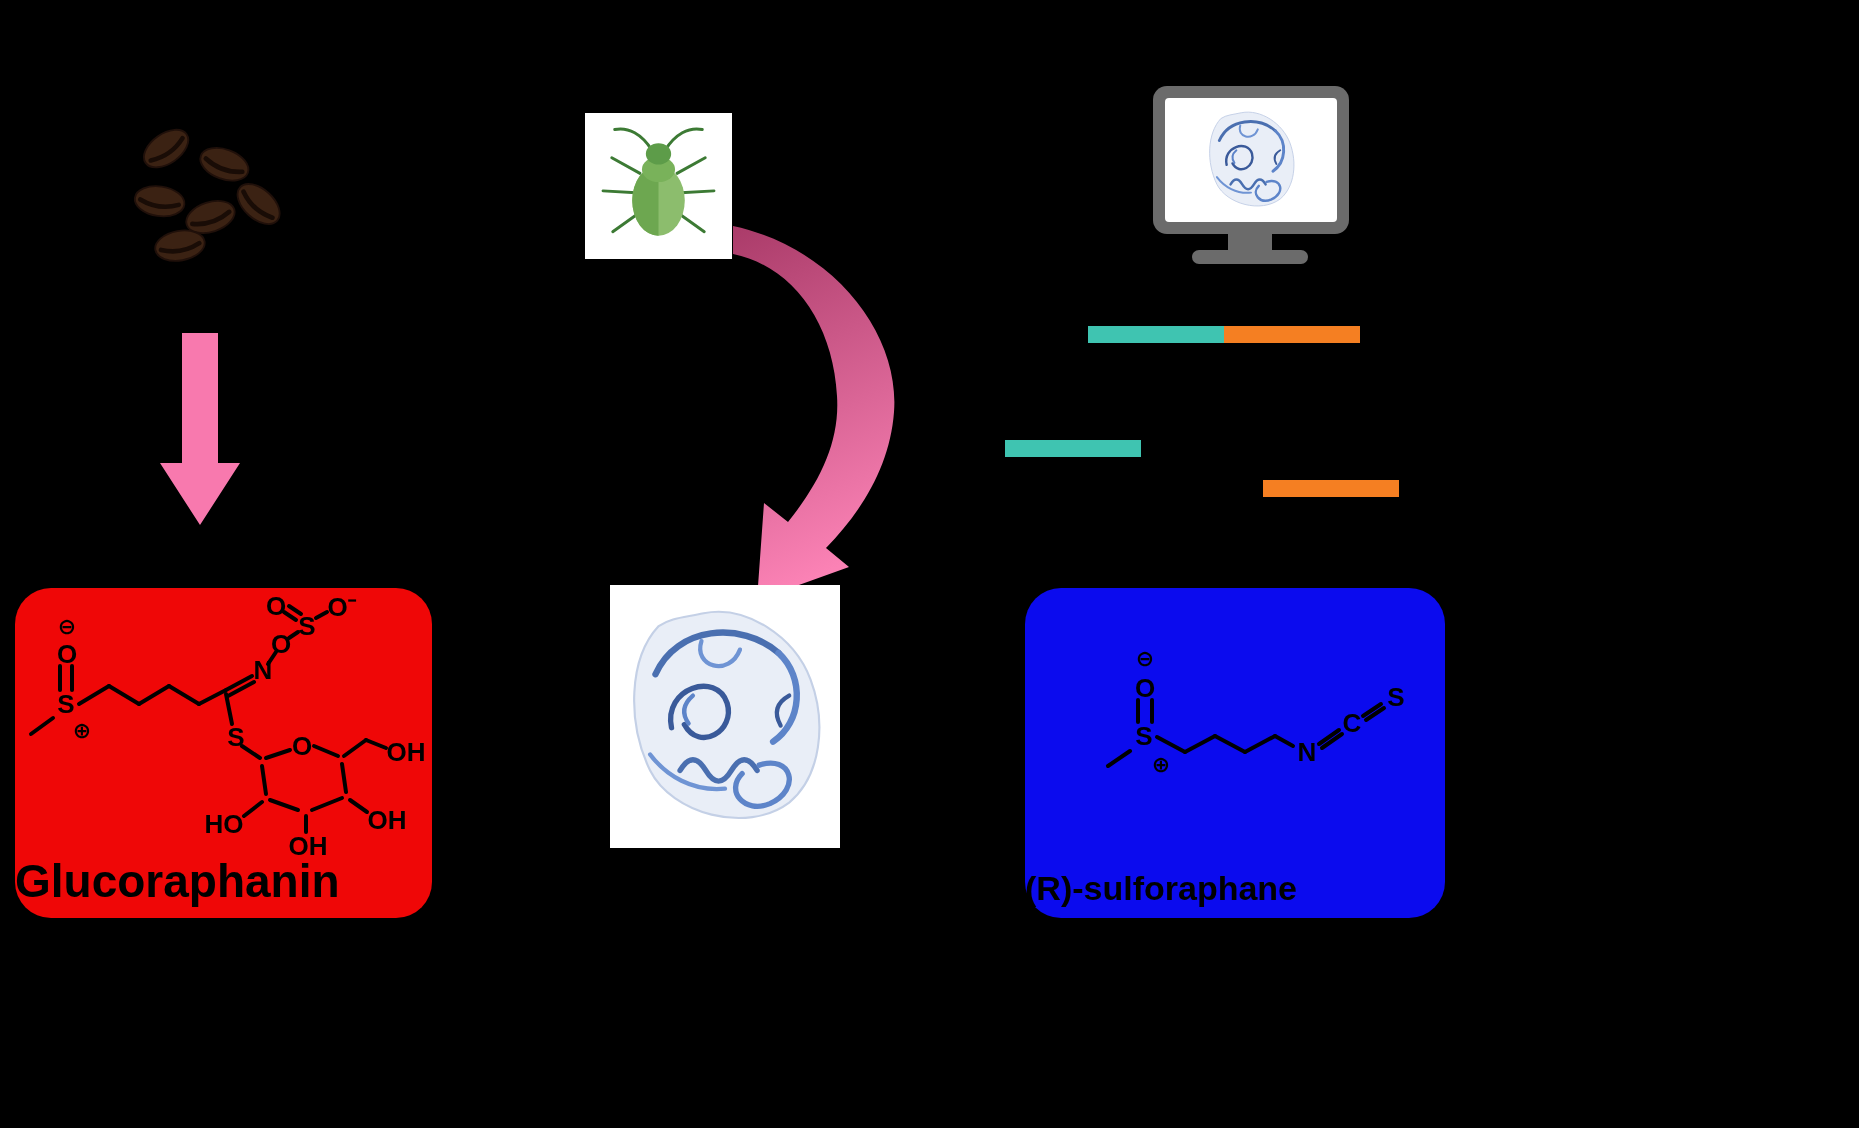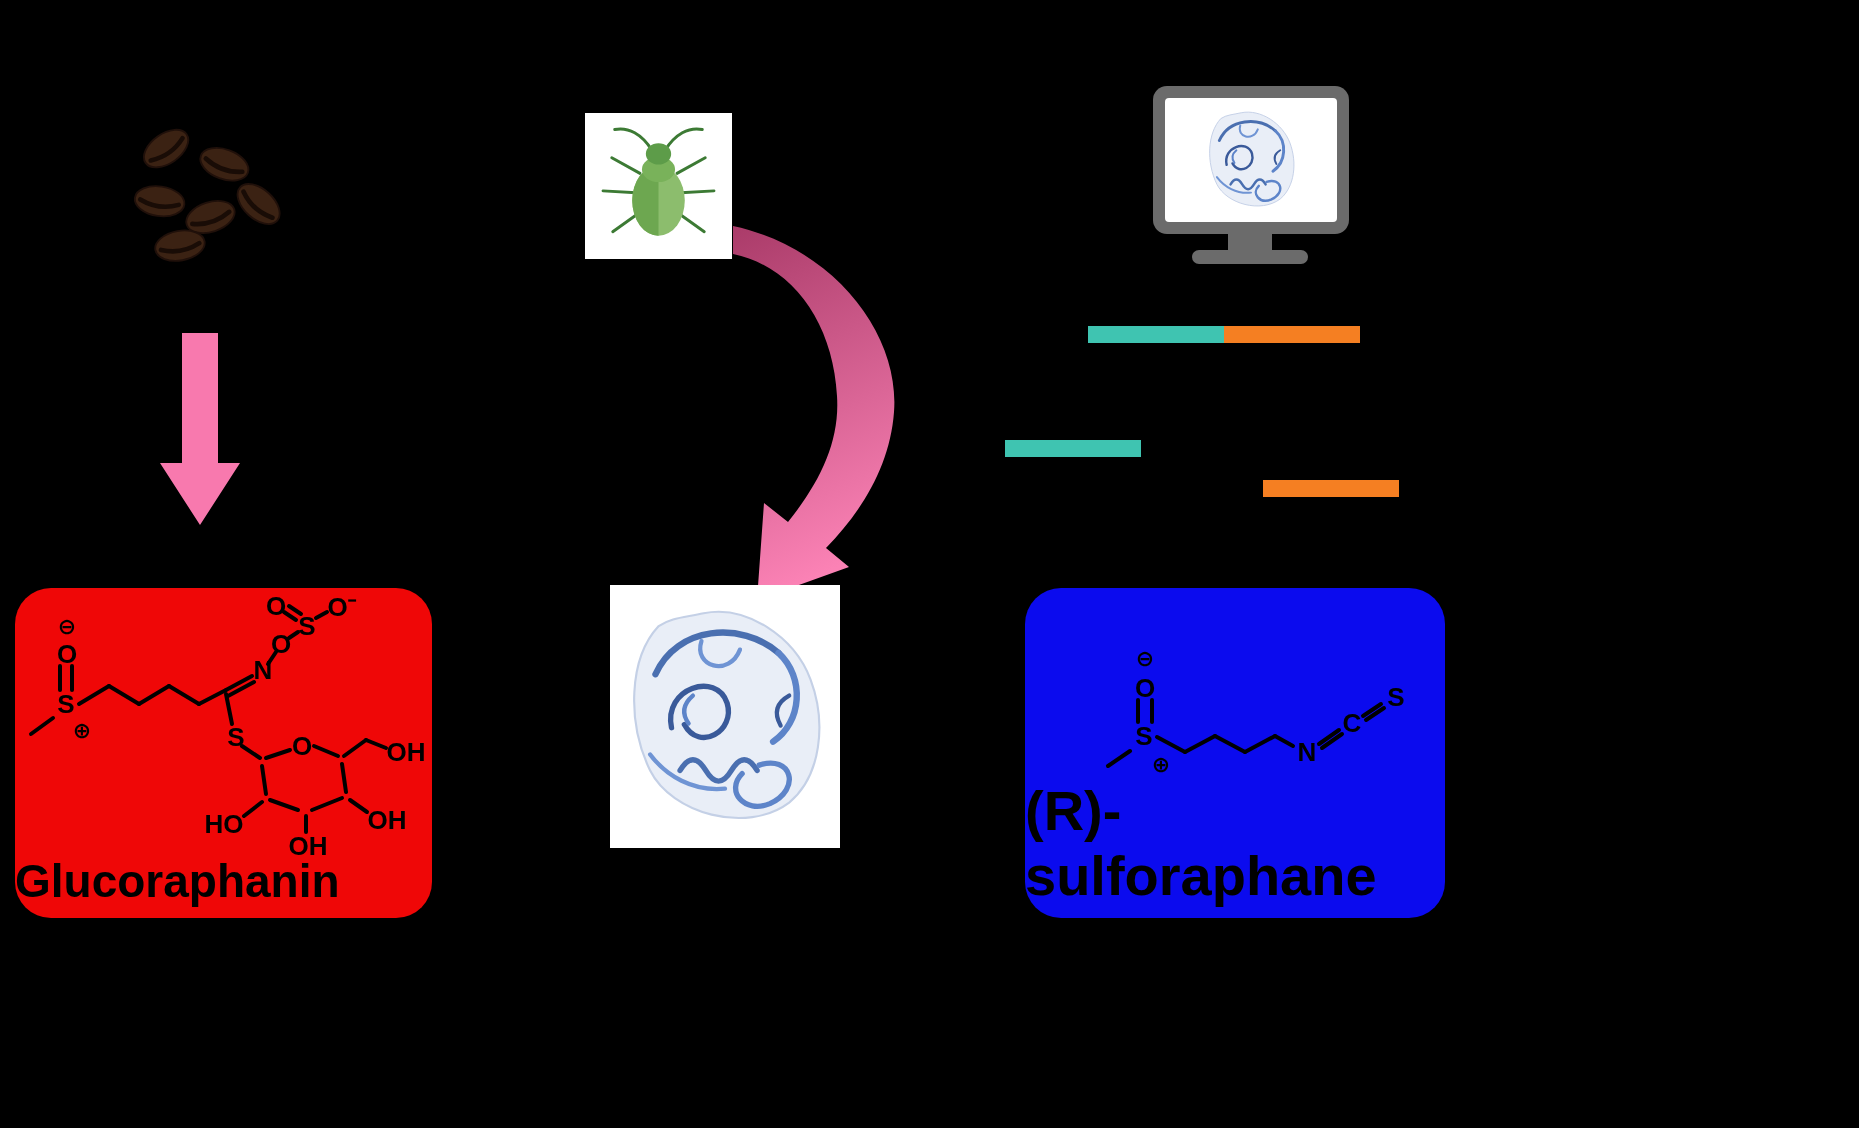--- a/index.html
+++ b/index.html
@@ -6,21 +6,21 @@
   body{font-family:"Liberation Sans", sans-serif;}
   .stage{position:relative;width:1859px;height:1128px;background:#000;overflow:hidden;}
   .abs{position:absolute;}
   .white-box{position:absolute;background:#ffffff;display:flex;align-items:center;justify-content:center;}
   .panel{position:absolute;border-radius:36px;}
   .panel.red{background:#ef0707;}
   .panel.blue{background:#0b0bee;}
   .panel-label{position:absolute;left:0;right:0;bottom:10px;text-align:left;
                font-weight:bold;color:#000;letter-spacing:0px;}
   .panel.red .panel-label{font-size:46px;}
-  .panel.blue .panel-label{font-size:56px;}
+  .panel.blue .panel-label{font-size:34px;}
   .bar{position:absolute;height:17px;}
   .bar.teal{background:#3fc4b1;}
   .bar.orange{background:#f57f22;}
   .monitor-frame{position:absolute;background:#6b6b6b;border-radius:14px;}
   .monitor-screen{position:absolute;left:12px;top:12px;right:12px;bottom:12px;background:#ffffff;
                   border-radius:4px;display:flex;align-items:center;justify-content:center;}
   .monitor-neck{position:absolute;background:#6b6b6b;}
   .monitor-base{position:absolute;background:#6b6b6b;border-radius:7px;}
   svg text.atom{font-family:"Liberation Sans",sans-serif;font-weight:bold;font-size:26px;fill:#000;}
   svg text.chg{font-family:"DejaVu Sans",sans-serif;font-weight:bold;font-size:22px;fill:#000;}

